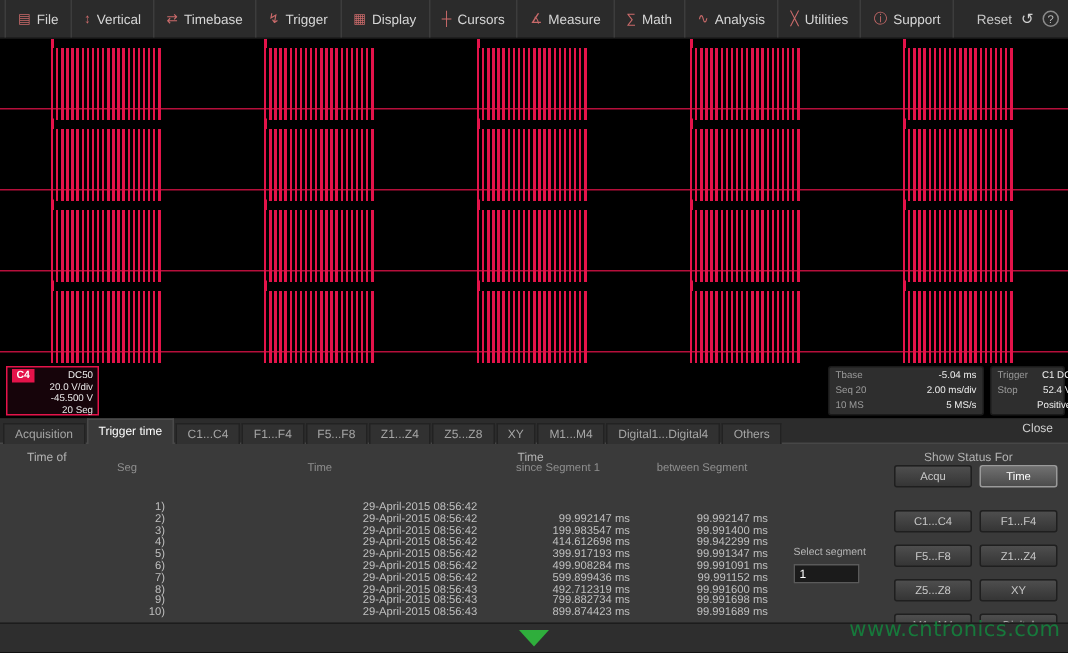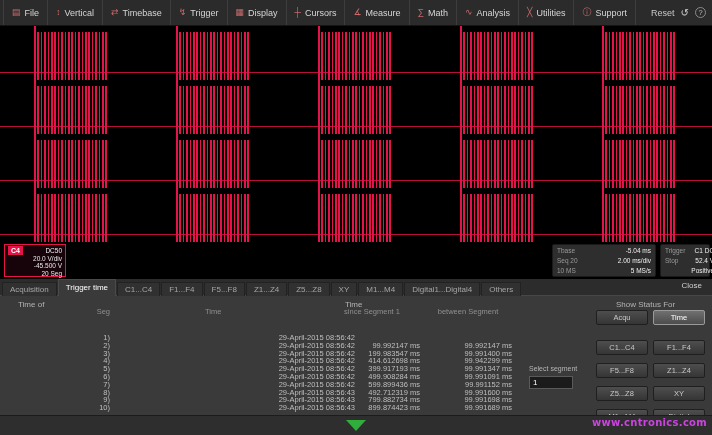--- a/index.html
+++ b/index.html
@@ -57,45 +57,45 @@
   .left-btns{position:absolute;left:14px;top:36px;display:flex;flex-direction:column;gap:4px}
   .pbtn,.sbtn{width:50px;height:16px;background:linear-gradient(#4e4e4e,#353535);
         border:1px solid #1f1f1f;border-radius:2px;color:#c8c8c8;font-size:7.5px;
         display:flex;align-items:center;justify-content:center;white-space:nowrap;cursor:default}
   .pbtn.first{margin-bottom:4px}
   .pbtn.active,.sbtn.active{background:linear-gradient(#707070,#4c4c4c);border-color:#9a9a9a;color:#fff}
 
   .seg-table{position:absolute;left:78px;top:28px;width:445px;font-size:7.5px;color:#bfbfbf}
   .t-headers{position:relative;height:10px;color:#8f8f8f}
   .t-headers span{position:absolute;top:0}
-  .t-headers .h0{left:0;width:36px;text-align:right;padding-right:4px}
+  .t-headers .h0{left:0;width:36px;padding-right:4px}
   .t-headers .h1{left:127px}
   .t-headers .h2{left:234px;width:120px;text-align:center}
   .t-headers .h3{left:330px;width:120px;text-align:center}
   #t-rows{margin-top:17px}
   .t-row{display:grid;grid-template-columns:36px 91px 150px 65px 92px;line-height:7.8px;height:7.8px}
   .c-seg{grid-column:1;text-align:right;padding-right:4px}
-  .c-time{grid-column:3;text-align:right}
+  .c-time{grid-column:3;text-align:center}
   .c-since{grid-column:4;text-align:right}
   .c-between{grid-column:5;text-align:right}
 
   .select-seg{position:absolute;left:529px;top:86px;width:54px;font-size:7px;color:#b5b5b5;line-height:8px}
   .seg-input{margin-top:3px;width:44px;height:13px;background:#1b1b1b;border:1px solid #5a5a5a;
              color:#fff;font-size:8px;padding-left:3px;font-family:"Liberation Sans",sans-serif}
 
   .status-grid{position:absolute;left:596px;top:31px;display:grid;grid-template-columns:52px 52px;gap:8px 5px}
   .sbtn{width:52px;height:15px}
   .sbtn.gap-below{margin-bottom:7px}
 
   .bottom-bar{position:absolute;bottom:0;left:0;width:712px;height:20px;background:#2e2e2e;
               border-top:1px solid #1c1c1c;display:flex;align-items:center;justify-content:center}
   .hide-arrow{width:0;height:0;border-left:10px solid transparent;border-right:10px solid transparent;
               border-top:11px solid #2fae3c}
 
-  .watermark{position:absolute;right:5px;bottom:7px;font-size:10px;font-weight:bold;color:#d946ef;
+  .watermark{position:absolute;right:5px;bottom:7px;font-size:14px;font-weight:normal;color:#15803d;
              opacity:.92;letter-spacing:.3px;z-index:20;font-family:"DejaVu Sans",sans-serif}
 </style>
 </head>
 <body>
 
 <div class="screen">
 
   <div class="menubar">
     <div id="menu-items">
         <div class="menu-item">

